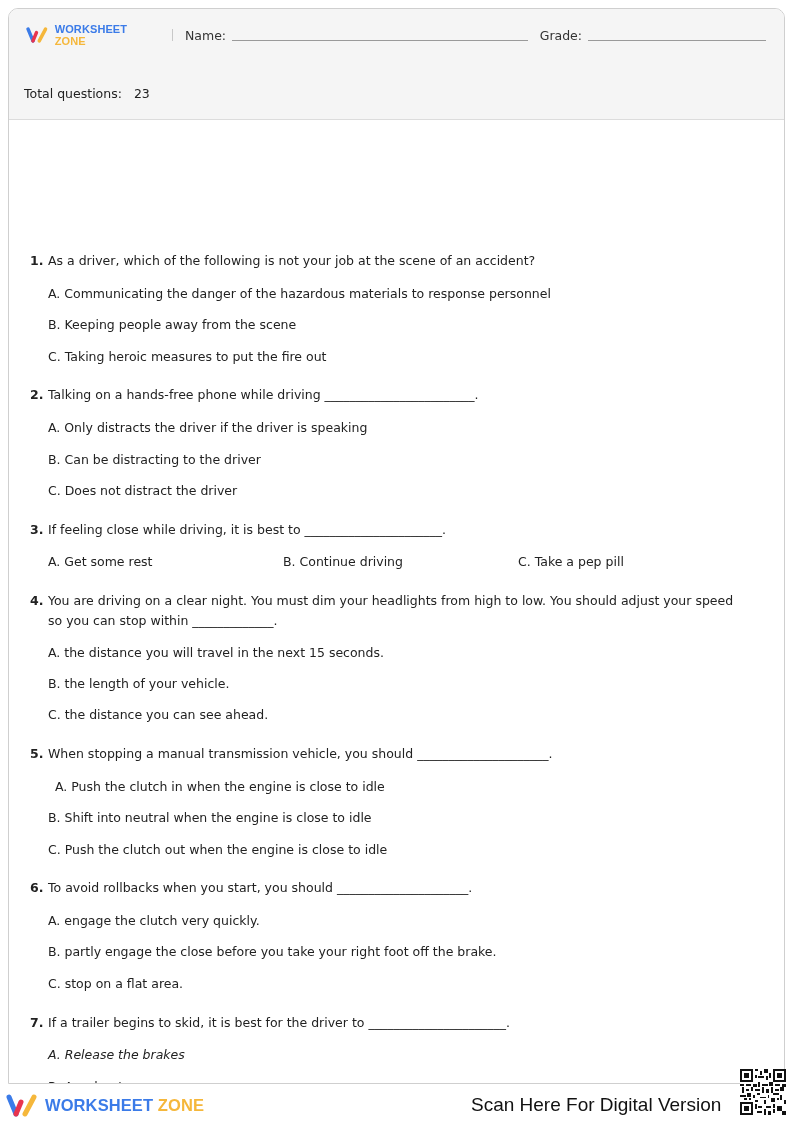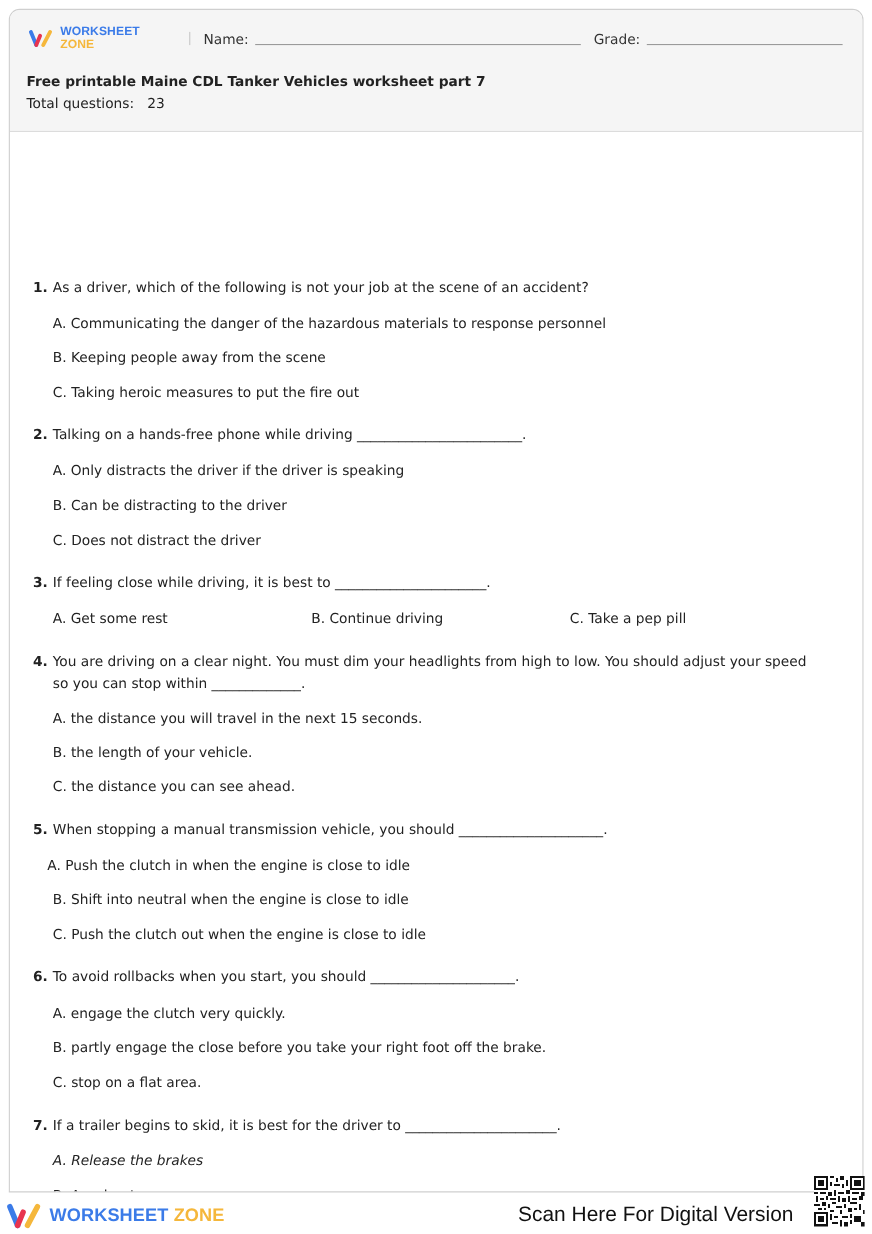--- a/index.html
+++ b/index.html
@@ -56,21 +56,20 @@
           <path d="M19 21 L28 4" stroke="#f5b73b" stroke-width="5" stroke-linecap="round" fill="none"></path>
         </svg>
         <span class="logo-text"><span class="w">WORKSHEET</span> <span class="z">ZONE</span></span>
       </div>
       <div class="sep"></div>
       <span class="field-label">Name:</span>
       <div class="line name-line"></div>
       <span class="field-label">Grade:</span>
       <div class="line grade-line"></div>
     </div>
-    <div class="title">Free printable Maine CDL Tanker Vehicles worksheet part 7</div>
     <div class="total"><span>Total questions:</span><span class="num">23</span></div>
   </div>
 
   <div class="q">
     <div class="q-stem" style="top:131px;">
       <span class="q-num">1.</span>
       <span class="q-text">As a driver, which of the following is not your job at the scene of an accident?</span>
     </div>
     <div class="opt" style="left:39px;top:166px;">A. Communicating the danger of the hazardous materials to response personnel</div>
     <div class="opt" style="left:39px;top:197px;">B. Keeping people away from the scene</div>
@@ -105,21 +104,21 @@
     <div class="opt" style="left:39px;top:525px;">A. the distance you will travel in the next 15 seconds.</div>
     <div class="opt" style="left:39px;top:556px;">B. the length of your vehicle.</div>
     <div class="opt" style="left:39px;top:587px;">C. the distance you can see ahead.</div>
   </div>
 
   <div class="q">
     <div class="q-stem" style="top:624px;">
       <span class="q-num">5.</span>
       <span class="q-text">When stopping a manual transmission vehicle, you should _____________________.</span>
     </div>
-    <div class="opt" style="left:34px;top:659px;text-align:center;">A. Push the clutch in when the engine is close to idle</div>
+    <div class="opt" style="left:46px;top:659px;text-align:center;">A. Push the clutch in when the engine is close to idle</div>
     <div class="opt" style="left:39px;top:690px;">B. Shift into neutral when the engine is close to idle</div>
     <div class="opt" style="left:39px;top:722px;">C. Push the clutch out when the engine is close to idle</div>
   </div>
 
   <div class="q">
     <div class="q-stem" style="top:758px;">
       <span class="q-num">6.</span>
       <span class="q-text">To avoid rollbacks when you start, you should _____________________.</span>
     </div>
     <div class="opt" style="left:39px;top:793px;">A. engage the clutch very quickly.</div>

